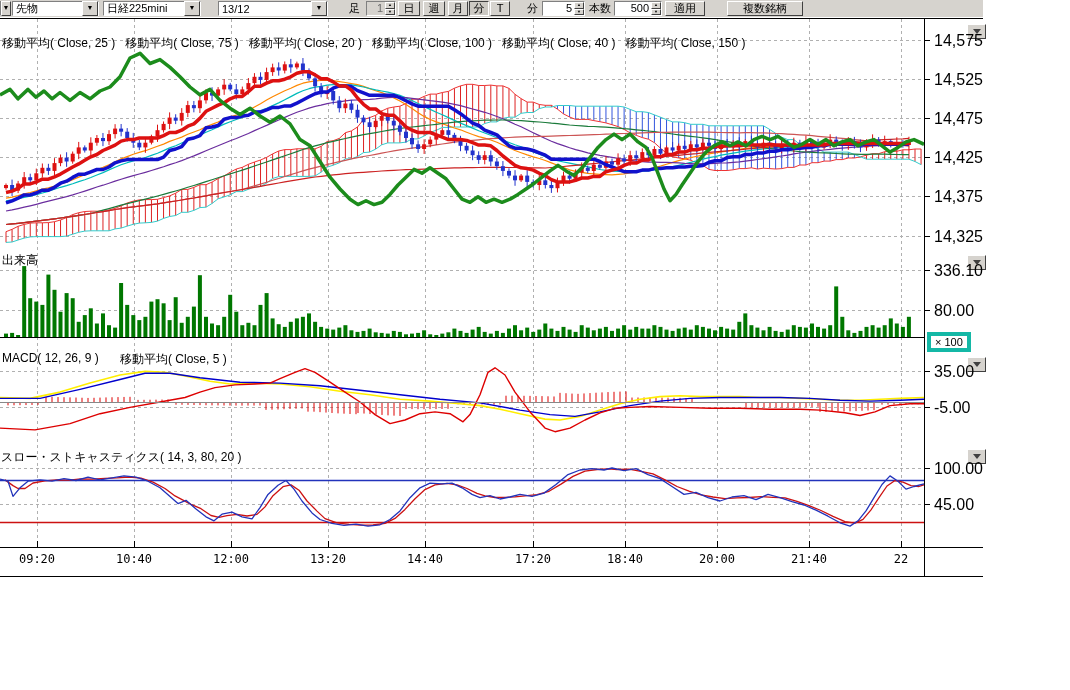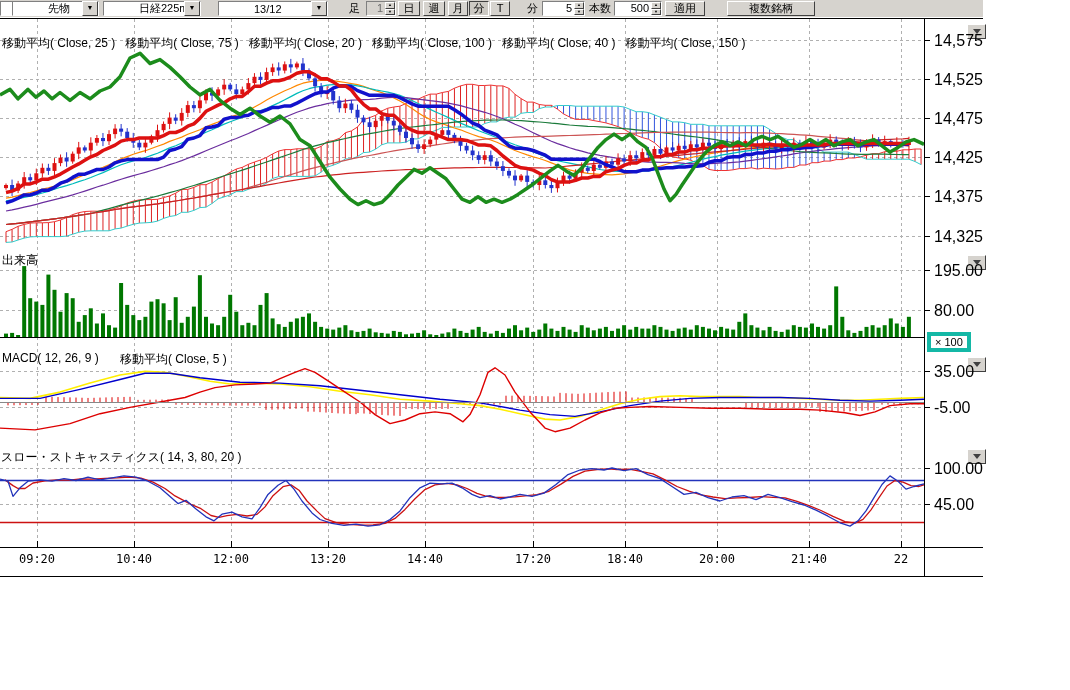--- a/index.html
+++ b/index.html
@@ -2,21 +2,21 @@
 <html><head>
 <meta charset="utf-8">
 <style>
   html,body{margin:0;padding:0;background:#fff;}
   #app{position:relative;width:1070px;height:690px;background:#fff;overflow:hidden;
        font-family:"Liberation Sans",sans-serif;font-size:12px;color:#000;}
   
   #toolbar{position:absolute;left:0;top:0;width:983px;height:17px;background:#d6d3ce;}
   .tb-item{position:absolute;top:1px;height:15px;box-sizing:border-box;}
   .combo{background:#fff;border:1px solid;border-color:#808080 #fff #fff #808080;
-         display:flex;align-items:center;justify-content:space-between;padding-left:32px;}
+         display:flex;align-items:center;justify-content:space-between;}
   .combo-text{padding-left:3px;font-size:11px;white-space:nowrap;overflow:hidden;}
   .combo-btn{width:14px;height:13px;background:#d6d3ce;border:1px solid;
              border-color:#fff #404040 #404040 #fff;font-size:7px;line-height:11px;
              text-align:center;color:#000;flex:0 0 auto;}
   .tlabel{font-size:11px;line-height:15px;}
   .spin{background:#fff;border:1px solid;border-color:#808080 #fff #fff #808080;
         display:flex;align-items:stretch;}
   .spin.disabled{background:#d6d3ce;color:#6a6a6a;}
   .spin-num{flex:1;font-size:11px;line-height:13px;text-align:right;padding-right:2px;}
   .spin-btns{width:10px;display:flex;flex-direction:column;flex:0 0 auto;}
@@ -925,21 +925,21 @@
     </div>
     <span class="tb-item tlabel" style="left:589px;">本数</span>
     <div class="tb-item spin" style="left:614px;width:48px;">
       <span class="spin-num">500</span>
       <span class="spin-btns">
           <span>▲</span>
           <span>▼</span>
         </span>
     </div>
     <div class="tb-item tbtn" style="left:665px;width:40px;">適用</div>
-    <div class="tb-item tbtn" style="left:727px;width:88px;">複数銘柄</div>
+    <div class="tb-item tbtn" style="left:727px;width:76px;">複数銘柄</div>
   </div>
 
   <div class="ovl hdr" style="left:2px;top:35px;">移動平均( Close, 25 )   移動平均( Close, 75 )   移動平均( Close, 20 )   移動平均( Close, 100 )   移動平均( Close, 40 )   移動平均( Close, 150 )</div>
   <div class="ovl hdr" style="left:2px;top:252px;">出来高</div>
   <div class="ovl hdr" style="left:2px;top:351px;">MACD( 12, 26, 9 )</div>
   <div class="ovl hdr" style="left:120px;top:351px;">移動平均( Close, 5 )</div>
   <div class="ovl hdr" style="left:1px;top:449px;">スロー・ストキャスティクス( 14, 3, 80, 20 )</div>
 
   <div id="mult-badge" style="left:927px;top:332px;">× 100</div>
 
@@ -956,21 +956,21 @@
       <span class="tri"></span>
     </div>
 
   <div id="axis-layer">
       <div class="ovl axis-num" style="left: 934px; top: 32px;">14,575</div>
       <div class="ovl axis-num" style="left: 934px; top: 71px;">14,525</div>
       <div class="ovl axis-num" style="left: 934px; top: 110px;">14,475</div>
       <div class="ovl axis-num" style="left: 934px; top: 149px;">14,425</div>
       <div class="ovl axis-num" style="left: 934px; top: 188px;">14,375</div>
       <div class="ovl axis-num" style="left: 934px; top: 228px;">14,325</div>
-      <div class="ovl axis-num" style="left: 934px; top: 262px;">195.00</div>
+      <div class="ovl axis-num" style="left: 934px; top: 262px;">336.10</div>
       <div class="ovl axis-num" style="left: 934px; top: 302px;">80.00</div>
       <div class="ovl axis-num" style="left: 934px; top: 363px; text-align: right;">35.00</div>
       <div class="ovl axis-num" style="left: 934px; top: 399px;">-5.00</div>
       <div class="ovl axis-num" style="left: 934px; top: 460px;">100.00</div>
       <div class="ovl axis-num" style="left: 934px; top: 496px;">45.00</div>
       <div class="ovl time-num" style="left: 15px; top: 552px;">09:20</div>
       <div class="ovl time-num" style="left: 112px; top: 552px;">10:40</div>
       <div class="ovl time-num" style="left: 209px; top: 552px;">12:00</div>
       <div class="ovl time-num" style="left: 306px; top: 552px;">13:20</div>
       <div class="ovl time-num" style="left: 403px; top: 552px;">14:40</div>

